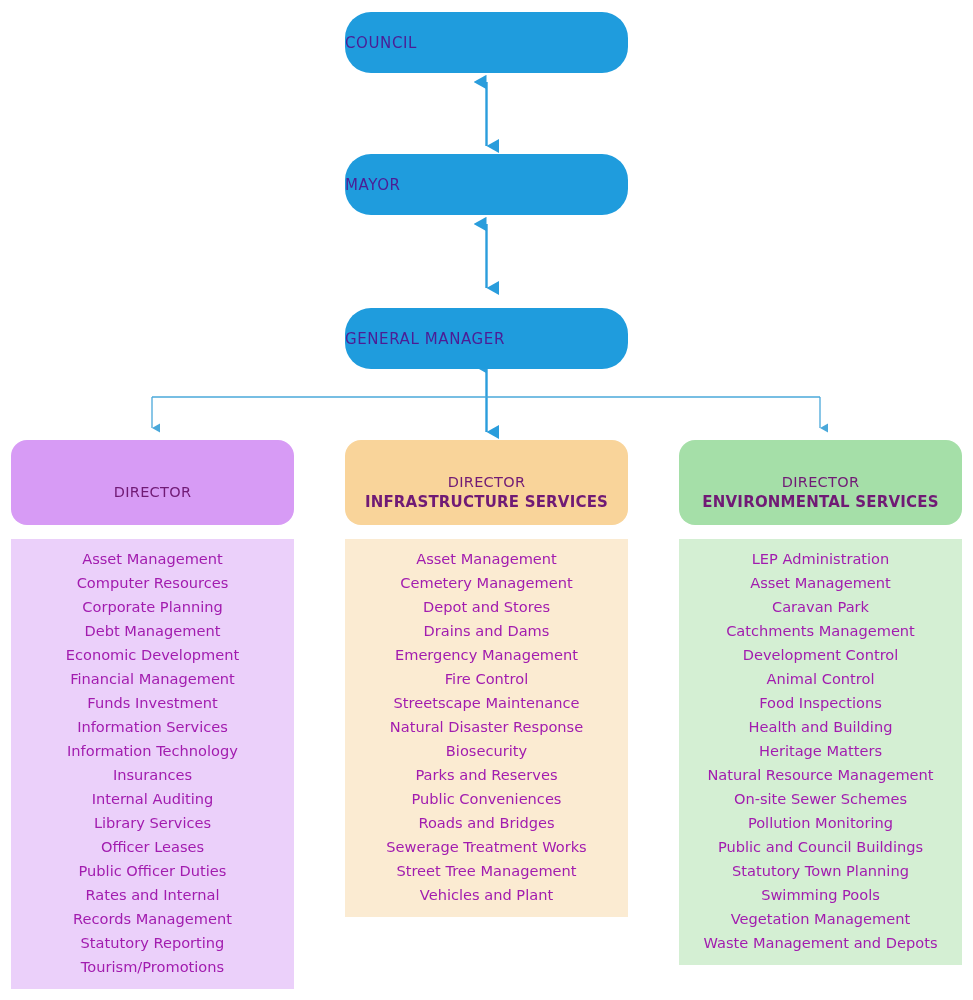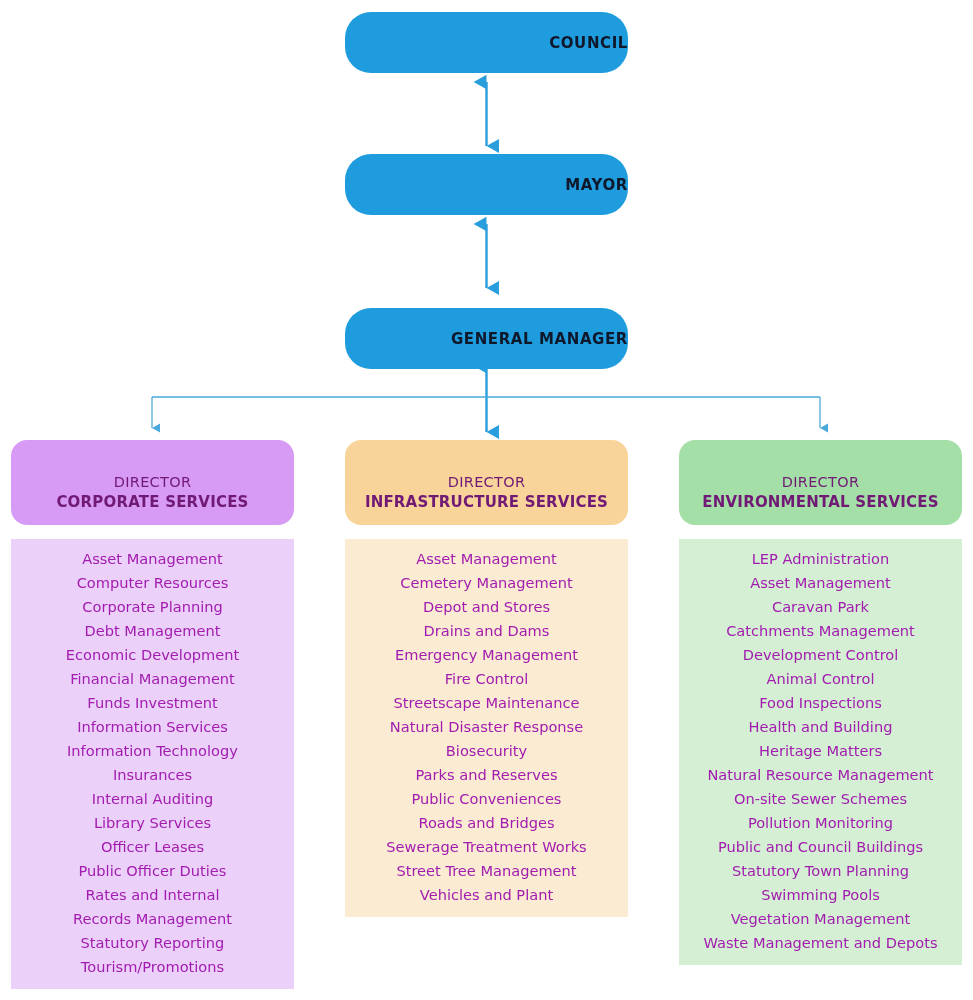--- a/index.html
+++ b/index.html
@@ -30,24 +30,24 @@
     height: 1000px;
     z-index: 1;
   }
 
   
   .top-node {
     position: absolute;
     z-index: 2;
     display: flex;
     align-items: center;
-    justify-content: flex-end;
+    justify-content: flex-start;
     border-radius: 26px;
-    color: #0f172a;
-    font-weight: bold;
+    color: #4c1d95;
+    font-weight: normal;
     letter-spacing: 0.6px;
     font-size: 15px;
     box-sizing: border-box;
   }
   #node-council  { left: 345px; top: 12px;  width: 283px; height: 61px; }
   #node-mayor    { left: 345px; top: 154px; width: 283px; height: 61px; }
   #node-gm       { left: 345px; top: 296px; width: 283px; height: 61px; }
 
   
   .column {
@@ -144,21 +144,20 @@
     <span>MAYOR</span>
   </div>
 
   <div class="top-node" id="node-gm" style="background: rgb(31, 156, 221); margin-top: 12px;">
     <span>GENERAL MANAGER</span>
   </div>
 
   <div class="column" id="col-corporate">
     <div class="col-header" style="background: rgb(215, 155, 245);">
       <span class="role">DIRECTOR</span>
-      <span class="dept">CORPORATE SERVICES</span>
     </div>
     <div class="col-body" style="background: rgb(235, 208, 250);">
         <div class="item">Asset Management</div>
         <div class="item">Computer Resources</div>
         <div class="item">Corporate Planning</div>
         <div class="item">Debt Management</div>
         <div class="item">Economic Development</div>
         <div class="item">Financial Management</div>
         <div class="item">Funds Investment</div>
         <div class="item">Information Services</div>

